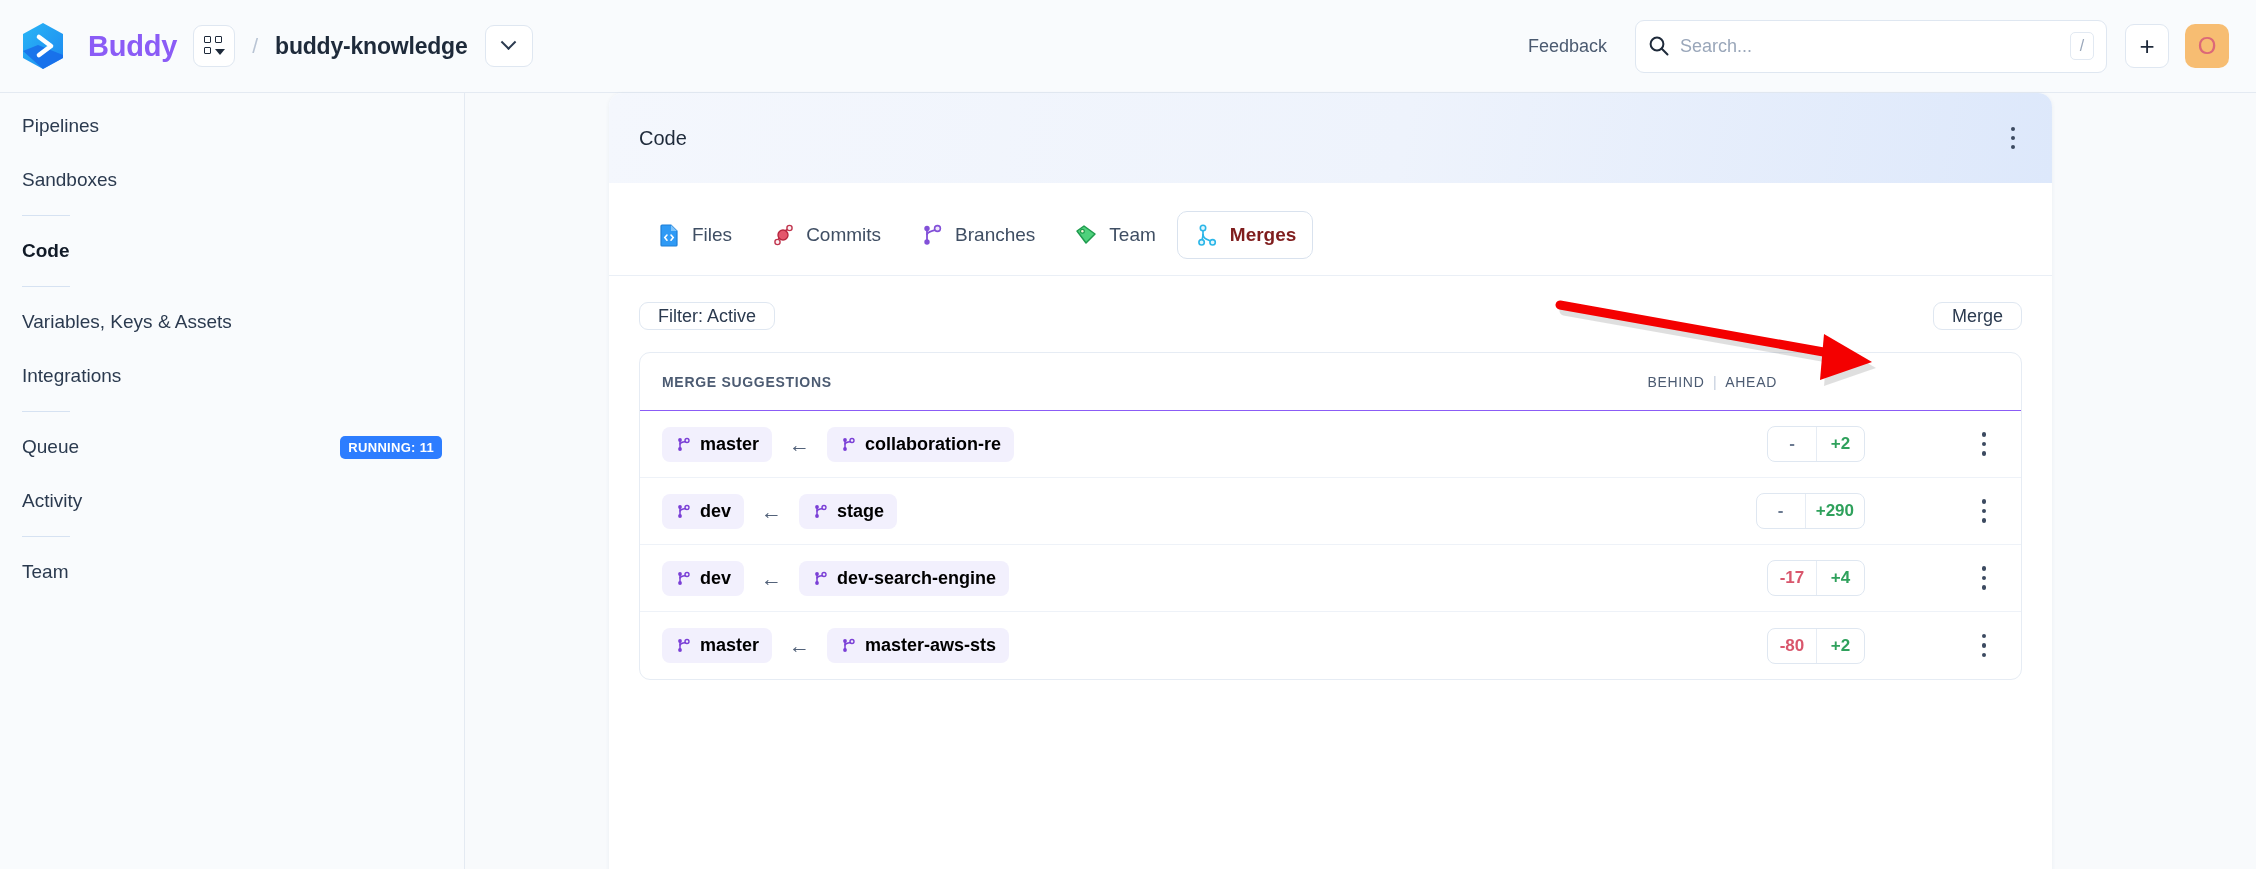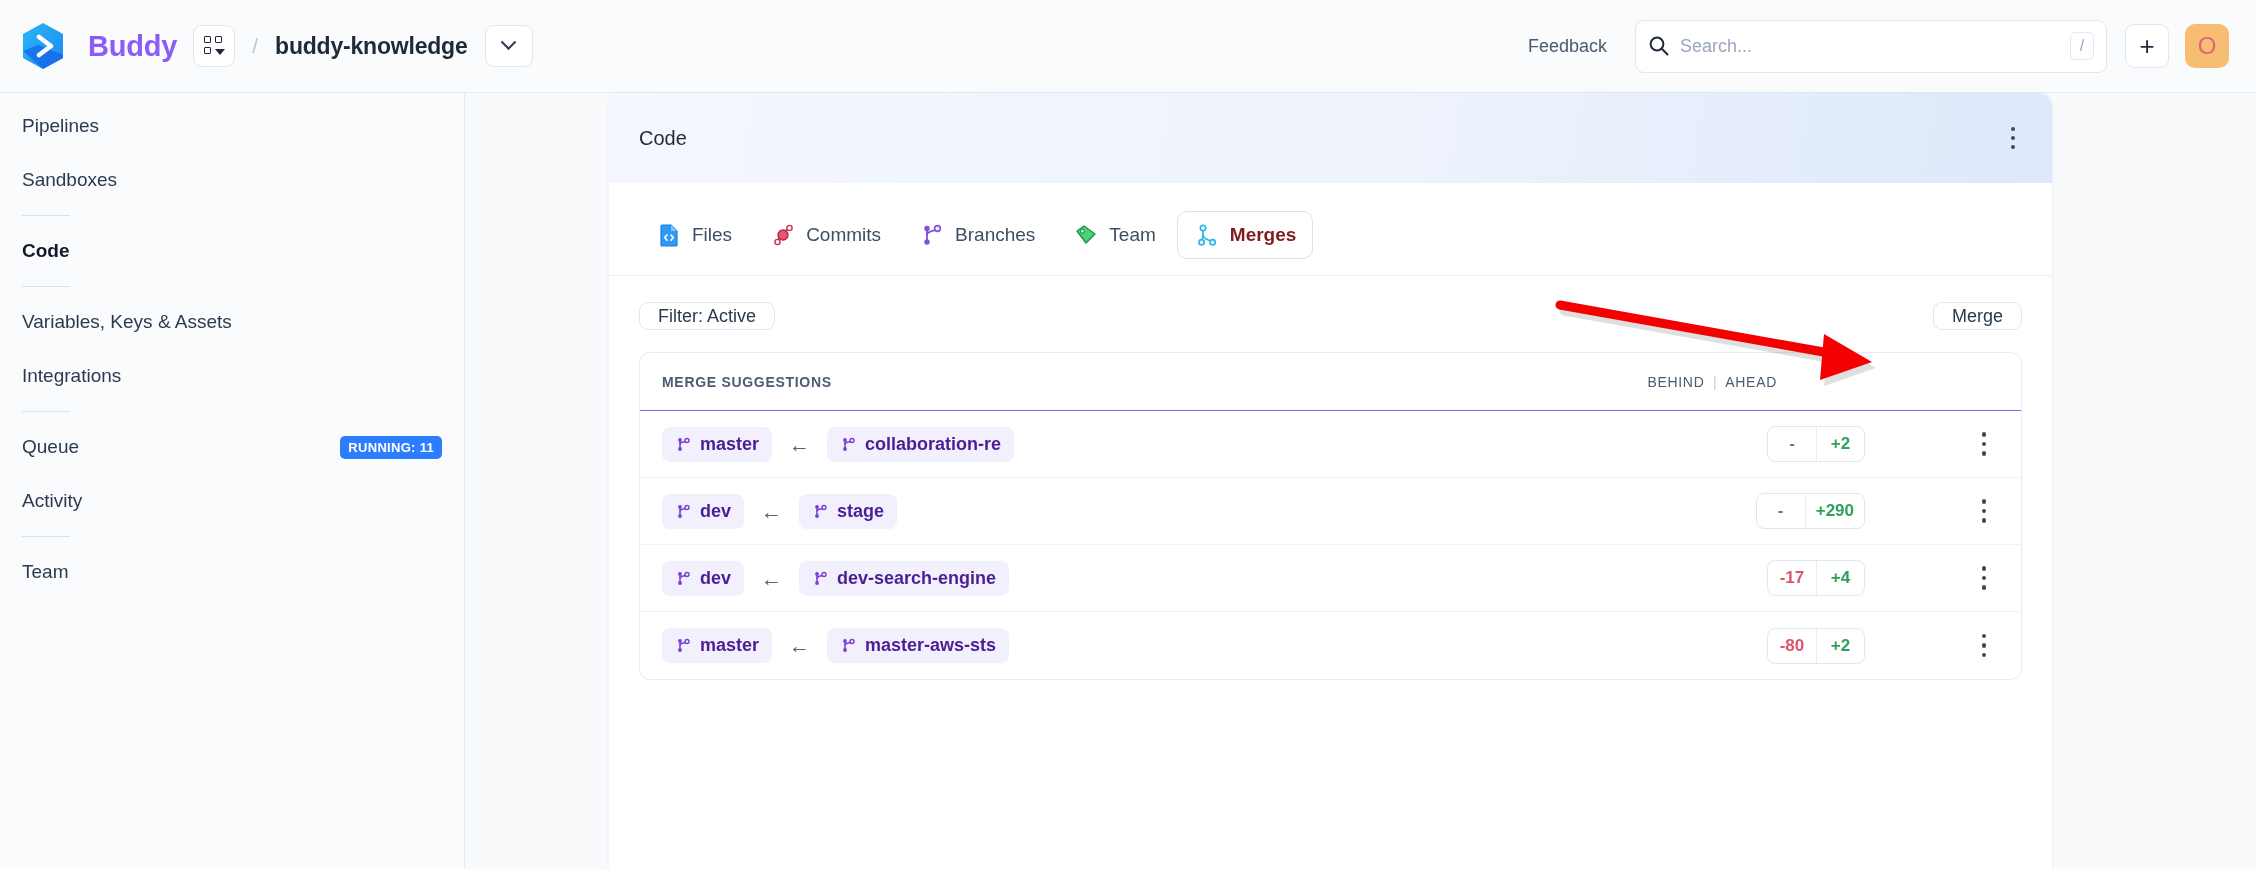--- a/index.html
+++ b/index.html
@@ -191,21 +191,21 @@
 
   .t-row {
     display: flex; align-items: center; height: 67px;
     padding: 0 22px; border-bottom: 1px solid #eef2f8;
   }
   .t-row:last-child { border-bottom: none; }
 
   .branch-chip {
     display: inline-flex; align-items: center; gap: 8px;
     background: #f2f0fd; border-radius: 8px;
-    padding: 7px 13px; font-size: 18px; color: #4c1d95;
+    padding: 7px 13px; font-size: 18px; color: #000000;
     font-weight: 600; white-space: nowrap;
   }
   .branch-icon { width: 17px; height: 17px; flex: none; }
   .arrow-left {
     margin: 0 17px; font-size: 21px; color: #53627a; line-height: 1;
   }
 
   .counter {
     margin-left: auto;
     display: flex; align-items: stretch;

